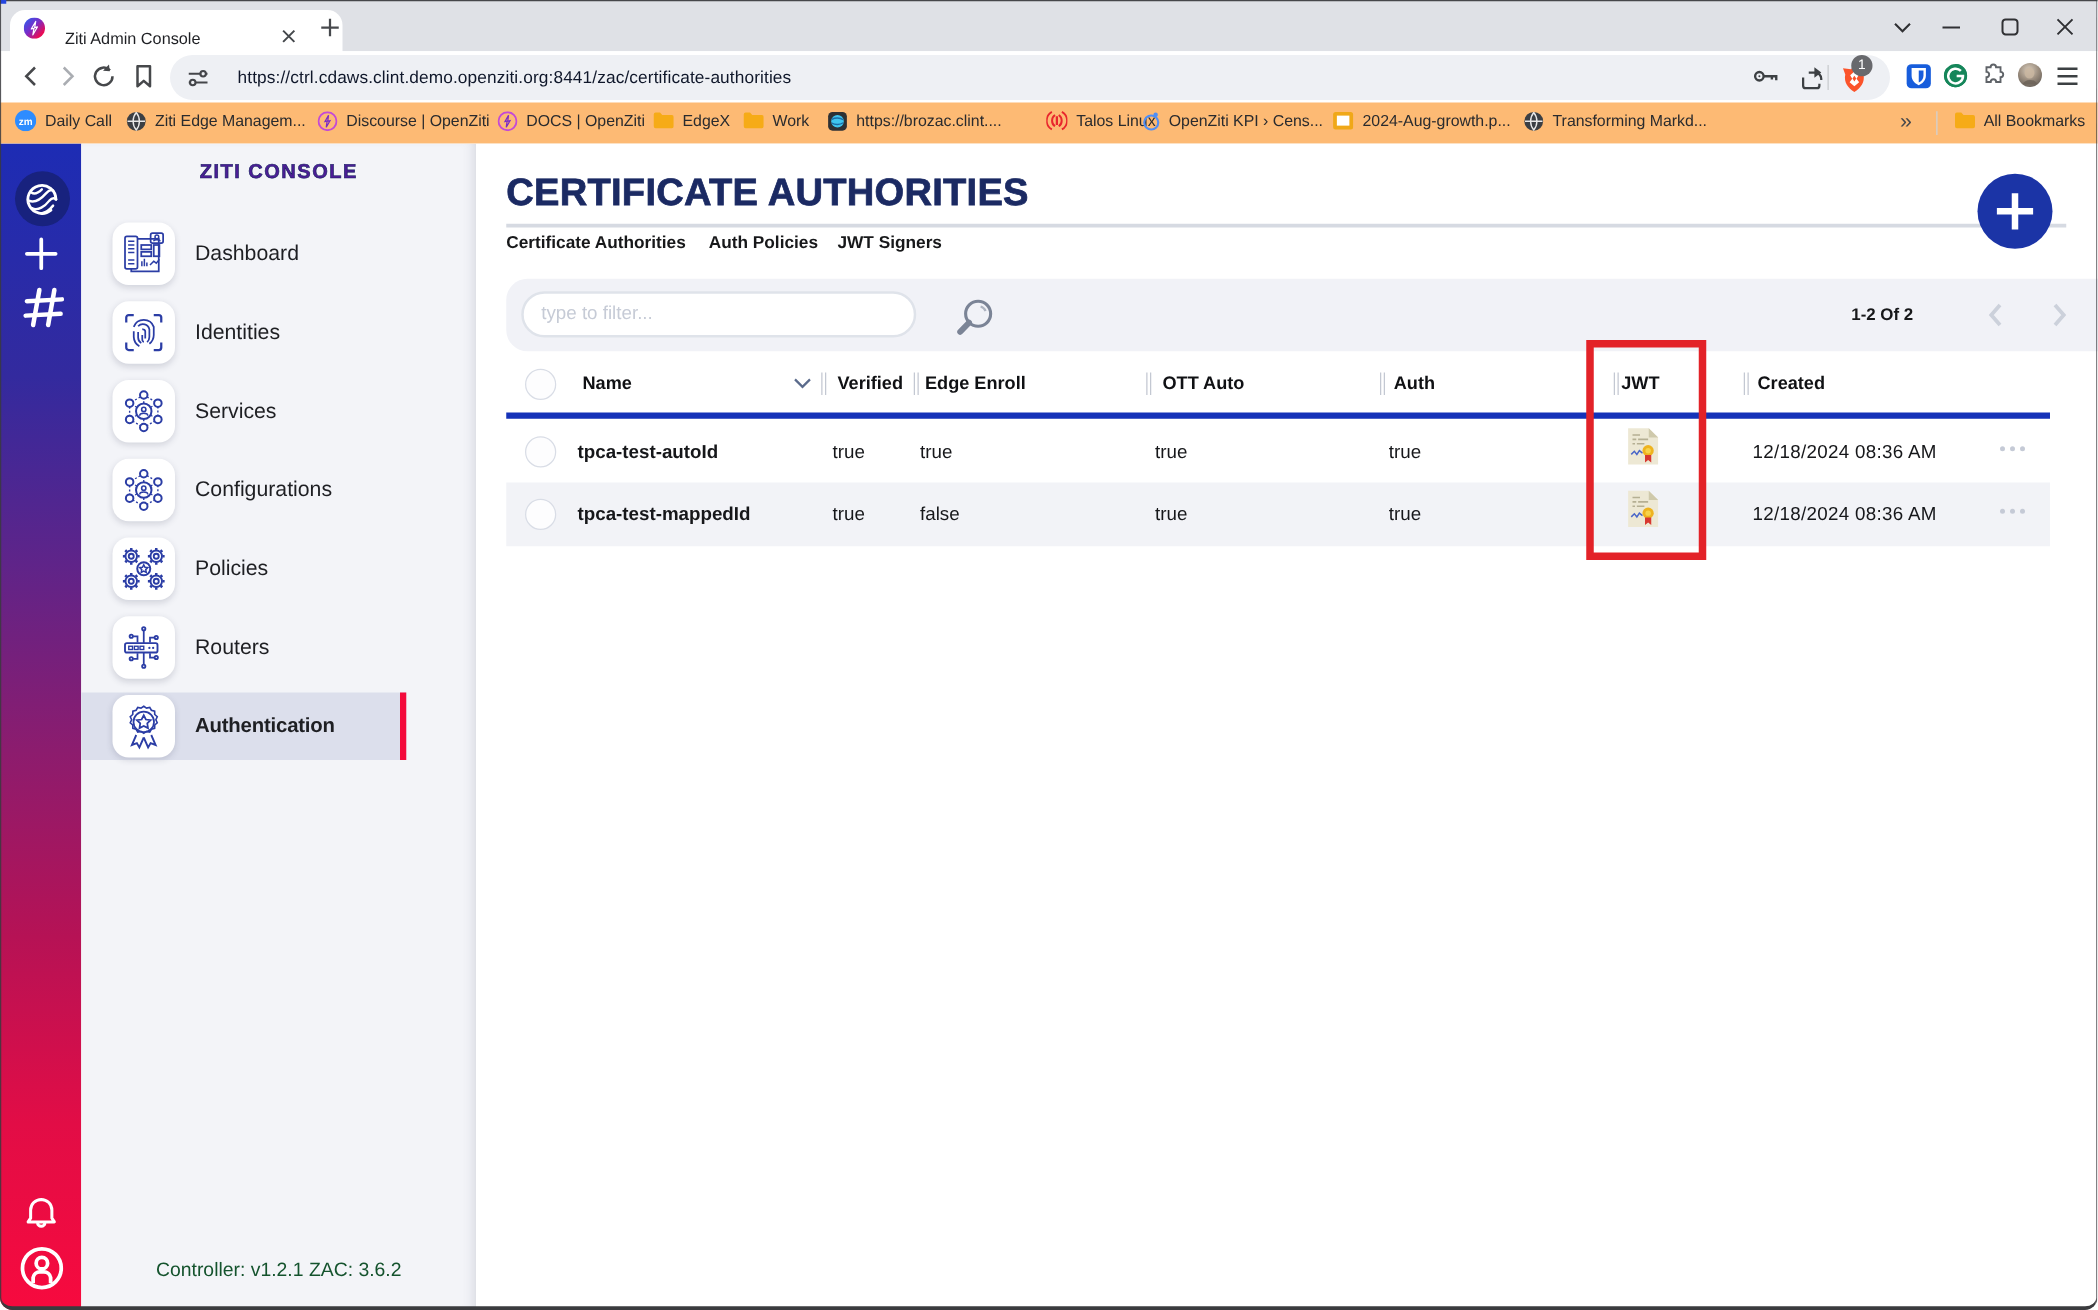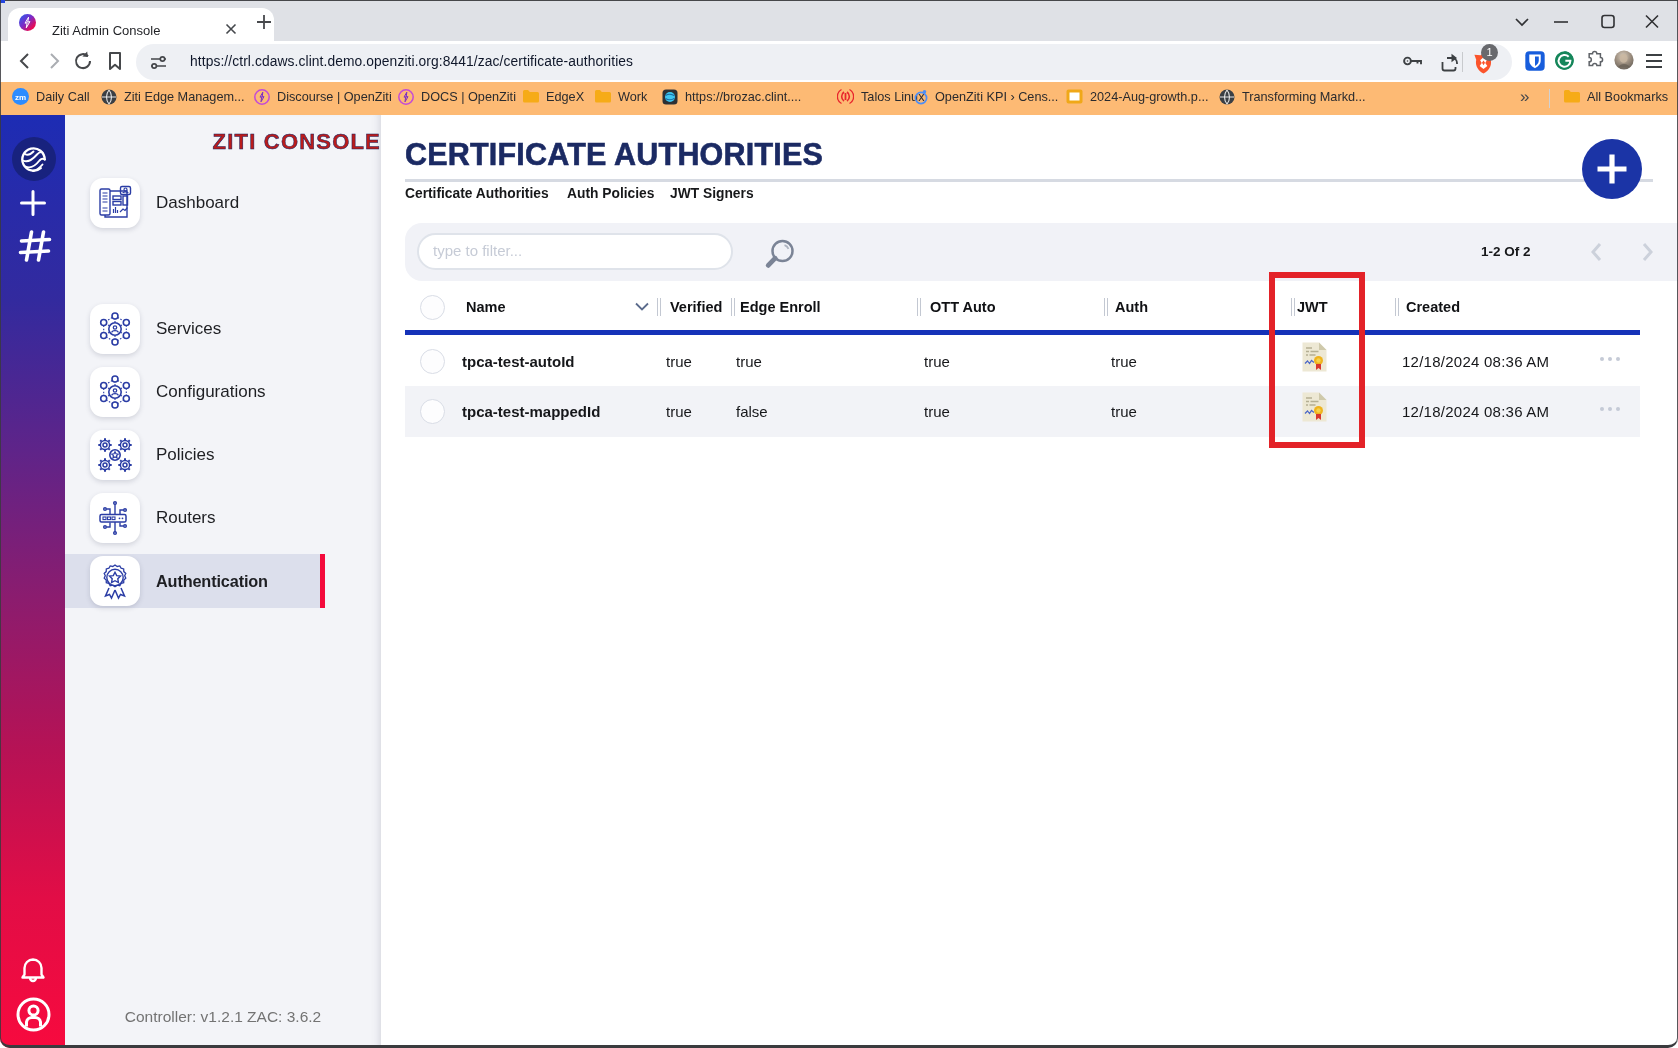--- a/index.html
+++ b/index.html
@@ -16,28 +16,28 @@
   #urlbar { position:absolute; left:136px; top:2.5px; width:1376px; height:36px; background:#eef0f4; border-radius:18px; }
   #urltext { position:absolute; left:54px; top:10px; font-size:13.8px; color:#0f172a; letter-spacing:0.1px; }
   #bookmarks { position:absolute; left:0; top:82px; width:1678px; height:33px; background:#fdba74; }
   .bm { position:absolute; top:0; height:29px; display:flex; align-items:center; font-size:12.7px; color:#2a2b2e; }
   .bm svg, .bm .bmicon { margin-right:7px; }
   
   #app { position:absolute; left:0; top:115px; width:1678px; height:933px; background:#fff; }
   #rail { position:absolute; left:0; top:0; width:65px; height:933px; border-bottom-left-radius:10px;
      background:linear-gradient(180deg,#1d2cb4 0%,#332a9e 20%,#5f2489 36%,#8c1c6e 52%,#b61255 68%,#e20d46 84%,#f70a3e 100%); }
   #sidebar { position:absolute; left:65px; top:0; width:316px; height:933px; background:#f3f4f8; box-shadow:inset -8px 0 10px -8px rgba(80,85,110,0.25); }
-  #sbtitle { position:absolute; left:0; top:14px; width:316px; text-align:right; font-size:22px; font-weight:bold; color:#b91c1c; letter-spacing:1.2px; -webkit-text-stroke:0.5px #152060; }
+  #sbtitle { position:absolute; left:0; top:14px; width:316px; text-align:center; font-size:16px; font-weight:bold; color:#4c1d95; letter-spacing:1.2px; -webkit-text-stroke:0.5px #152060; }
   .nav { position:absolute; left:0; width:260px; height:54px; }
   .navcard { position:absolute; left:25px; top:2px; width:50px; height:50px; background:#fff; border-radius:13px; box-shadow:0 2px 5px rgba(60,65,95,0.18); display:flex; align-items:center; justify-content:center; }
   .navlabel { position:absolute; left:91px; top:50%; transform:translateY(-50%); font-size:17px; color:#1e1f23; }
   .nav.active { background:#dcdfec; }
   .nav.active .navlabel { font-weight:bold; font-size:16.3px; letter-spacing:-0.15px; }
   .redbar { position:absolute; right:0; top:0; width:5px; height:54px; background:#f40a3c; }
-  #sbfooter { position:absolute; left:0; bottom:22px; width:316px; text-align:center; font-size:15.5px; color:#737373; }
+  #sbfooter { position:absolute; left:0; bottom:22px; width:316px; text-align:center; font-size:15.5px; color:#14532d; }
   
   #main { position:absolute; left:381px; top:0; width:1297px; height:933px; background:#fff; }
   #pgtitle { position:absolute; left:24px; top:21.5px; font-size:30.5px; font-weight:bold; color:#1b2a63; letter-spacing:0.2px; -webkit-text-stroke:0.6px #1b2a63; }
   #titleline { position:absolute; left:24px; top:64px; width:1248px; height:3px; background:#d6dae2; }
   .sec-tab { position:absolute; top:71px; font-size:13.8px; font-weight:bold; color:#17181a; }
   #addbtn { position:absolute; left:1201px; top:24px; width:60px; height:60px; border-radius:50%; background:#1b34a6; }
   #filterbar { position:absolute; left:24px; top:108px; width:1297px; height:58px; background:#f1f2f7; border-radius:17px; }
   #filterinput { position:absolute; left:12px; top:10px; width:316px; height:37px; border:2px solid #dfe3ea; border-radius:19px; background:#fff; }
   #filterph { position:absolute; left:28px; top:19px; font-size:15px; color:#c6cbd6; }
   #pagecount { position:absolute; left:1076px; top:21px; font-size:13.5px; font-weight:bold; color:#17181a; }
@@ -259,20 +259,36 @@
   <rect x="17" y="17.5" width="8" height="3.5"></rect>
   <rect x="27" y="12" width="4.5" height="9"></rect>
   <rect x="24.5" y="2.5" width="10" height="8" rx="1.5"></rect>
   <circle cx="29.5" cy="5.5" r="1.5" stroke-width="1.2"></circle>
   <path d="M27 9 c0-1.5 5-1.5 5 0" stroke-width="1.2"></path>
   <path d="M17.5 29 v-4 M19.5 29 v-6 M21.5 29 v-3 M24 28 l3-3 2 1.5 2.5-3" stroke-width="1.2"></path>
 </svg>
         </div>
         <div class="navlabel">Dashboard</div>
       </div>
+    <div class="nav" style="top:124px;">
+        <div class="navcard">
+          <svg width="36" height="36" viewBox="0 0 36 36" fill="none" stroke="#2b3da5" stroke-width="1.8">
+  <path d="M4 10 V6 a2 2 0 0 1 2-2 H10 M26 4 H30 a2 2 0 0 1 2 2 V10 M32 26 V30 a2 2 0 0 1 -2 2 H26 M10 32 H6 a2 2 0 0 1 -2-2 V26"></path>
+  <g stroke-width="1.4">
+    <path d="M10 13.5 a8.5 8.5 0 0 1 16 0 v6.5 a9 9 0 0 1 -3.5 7"></path>
+    <path d="M10 17 v4.5 a9 9 0 0 0 4.5 7.5"></path>
+    <path d="M13.5 13 a5.3 5.3 0 0 1 9 2.5 v6 a6 6 0 0 1 -1.8 4.2"></path>
+    <path d="M13.5 17.5 v4.5 a5.5 5.5 0 0 0 2.5 4.5"></path>
+    <path d="M16.8 15.5 a1.9 1.9 0 0 1 2.4 1.8 v5.5"></path>
+    <path d="M16.8 20 v3.5 a2.2 2.2 0 0 0 1.2 2.2"></path>
+  </g>
+</svg>
+        </div>
+        <div class="navlabel">Identities</div>
+      </div>
     <div class="nav" style="top:187px;">
         <div class="navcard">
           <svg width="36" height="36" viewBox="0 0 36 36" fill="none" stroke="#2b3da5">
   <g stroke-width="1.1" stroke-dasharray="1.6 1.6">
     <path d="M18.0 5.0 L6.7 11.5 L6.7 24.5 L18.0 31.0 L29.3 24.5 L29.3 11.5 Z"></path>
     <path d="M18 18 L18.0 5.0 M18 18 L6.7 11.5 M18 18 L6.7 24.5 M18 18 L18.0 31.0 M18 18 L29.3 24.5 M18 18 L29.3 11.5"></path>
   </g>
   <g stroke-width="1.6" fill="#fff">
     <circle cx="18" cy="5" r="3"></circle>
               <circle cx="6.7" cy="11.5" r="3"></circle>

